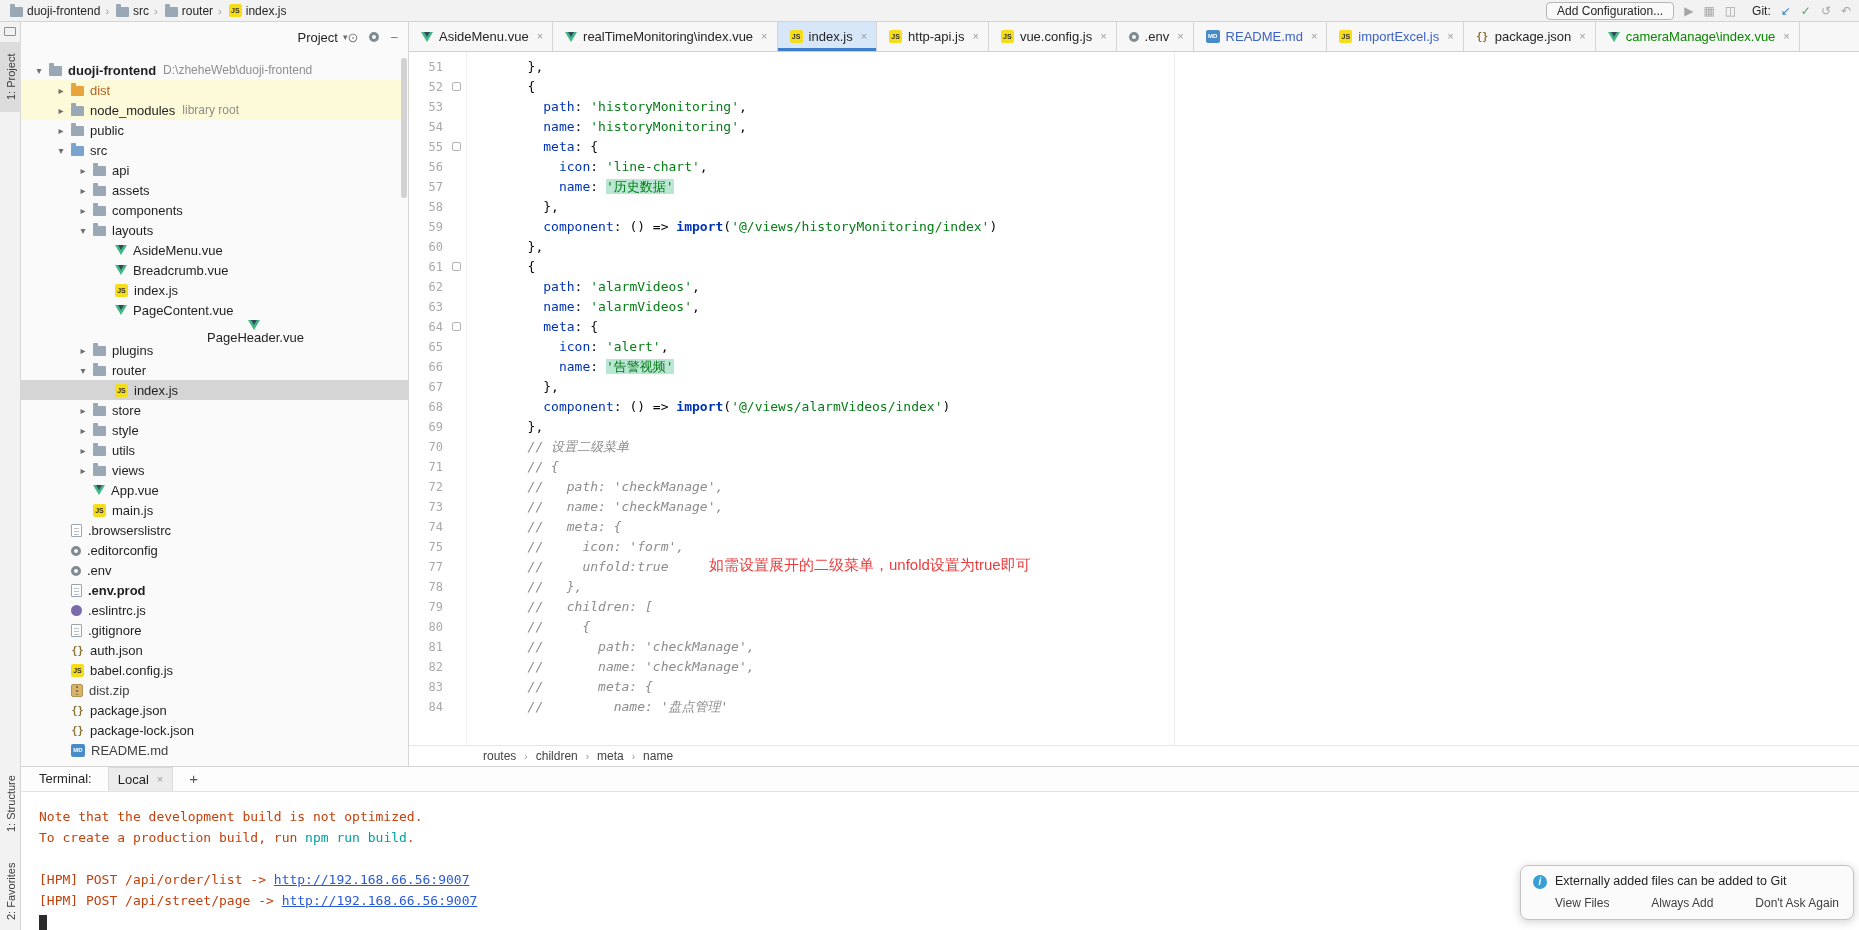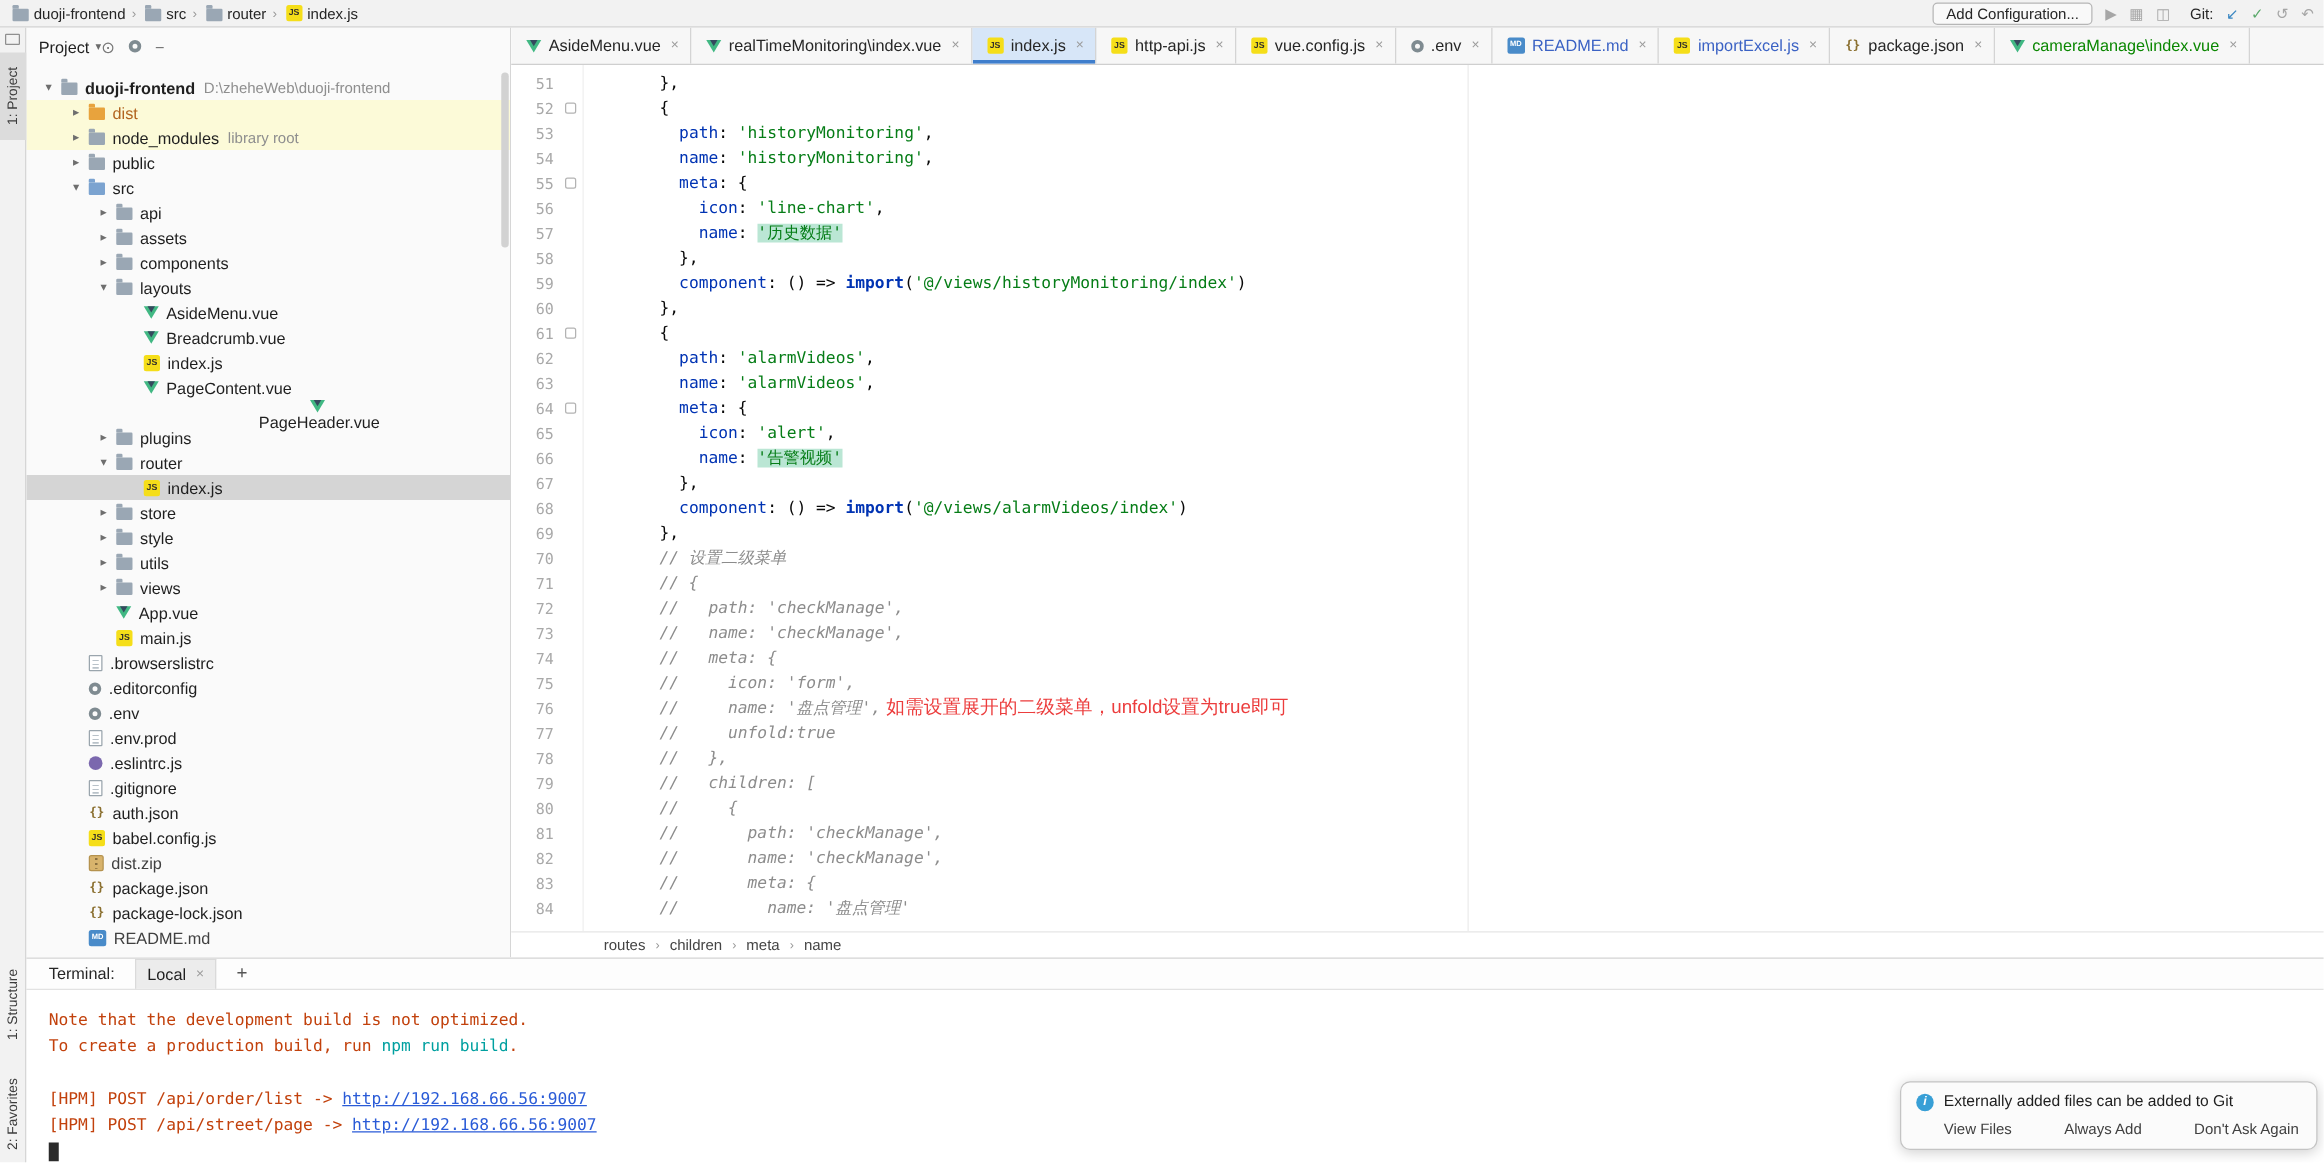--- a/index.html
+++ b/index.html
@@ -25,21 +25,21 @@
   .leftstrip{position:absolute;left:0;top:22px;width:21px;height:908px;background:#f2f2f2;border-right:1px solid #d6d6d6;z-index:4}
   .strip-icon{position:absolute;top:5px;left:4px;width:12px;height:9px;border:1px solid #8f8f8f;border-radius:1px}
   .vlabel{position:absolute;left:0;width:21px;writing-mode:vertical-rl;transform:rotate(180deg);
           font-size:11px;color:#3c3c3c;display:flex;align-items:center;justify-content:center;white-space:nowrap}
   .vl-project{top:20px;height:70px;background:#dcdcdc}
   .vl-structure{top:742px;height:80px}
   .vl-favorites{top:828px;height:82px}
 
   
   .project{position:absolute;left:21px;top:22px;width:388px;height:744px;background:#fafafa;border-right:1px solid #d6d6d6}
-  .phead{height:30px;display:flex;align-items:center;justify-content:flex-start;padding:0 10px}
+  .phead{height:30px;display:flex;align-items:center;justify-content:flex-end;padding:0 10px}
   .ptitle{display:flex;align-items:center;gap:5px;font-size:13px;color:#1f1f1f}
   .caret{font-size:9px;color:#6b6b6b}
   .phicons{display:flex;gap:11px;color:#777;font-size:13px;align-items:center}
   .phi{line-height:1}
   .ring{display:inline-block;width:10px;height:10px;border-radius:50%;border:3px solid #7f8b91}
   .tree{position:absolute;top:30px;left:0;right:0;bottom:0;overflow:hidden;padding-top:8px}
   .trow{height:20px;display:flex;align-items:center;font-size:13px;white-space:nowrap}
   .trow.bg-yellow{background:#fcfad8}
   .trow.bg-selected{background:#d5d5d5}
   .exp{width:16px;text-align:center;color:#6e6e6e;font-size:10px;flex:none}
@@ -307,21 +307,21 @@
       <div class="trow" style="padding-left: 32px;">
         <span class="exp"></span>
         <span class="fi fi-gear"></span>
         <span class="tlabel">.editorconfig</span>
       </div>
       <div class="trow" style="padding-left: 32px;">
         <span class="exp"></span>
         <span class="fi fi-gear"></span>
         <span class="tlabel">.env</span>
       </div>
-      <div class="trow" style="padding-left: 32px;">
+      <div class="trow" style="padding-left: 32px; font-weight: bold;">
         <span class="exp"></span>
         <span class="fi fi-text"></span>
         <span class="tlabel">.env.prod</span>
       </div>
       <div class="trow" style="padding-left: 32px;">
         <span class="exp"></span>
         <span class="fi fi-eslint"></span>
         <span class="tlabel">.eslintrc.js</span>
       </div>
       <div class="trow" style="padding-left: 32px;">
@@ -544,25 +544,20 @@
         </div>
         <div class="cl">
           <span class="ln">74</span>
           <span class="fc"></span>
           <pre class="ct"><span class="tok-c">        //   meta: {</span></pre>
         </div>
         <div class="cl">
           <span class="ln">75</span>
           <span class="fc"></span>
           <pre class="ct"><span class="tok-c">        //     icon: 'form',</span></pre>
-        </div>
-        <div class="cl">
-          <span class="ln">76</span>
-          <span class="fc"></span>
-          <pre class="ct"><span class="tok-c">        //     name: '盘点管理',</span></pre>
         </div>
         <div class="cl">
           <span class="ln">77</span>
           <span class="fc"></span>
           <pre class="ct"><span class="tok-c">        //     unfold:true</span></pre>
         </div>
         <div class="cl">
           <span class="ln">78</span>
           <span class="fc"></span>
           <pre class="ct"><span class="tok-c">        //   },</span></pre>

